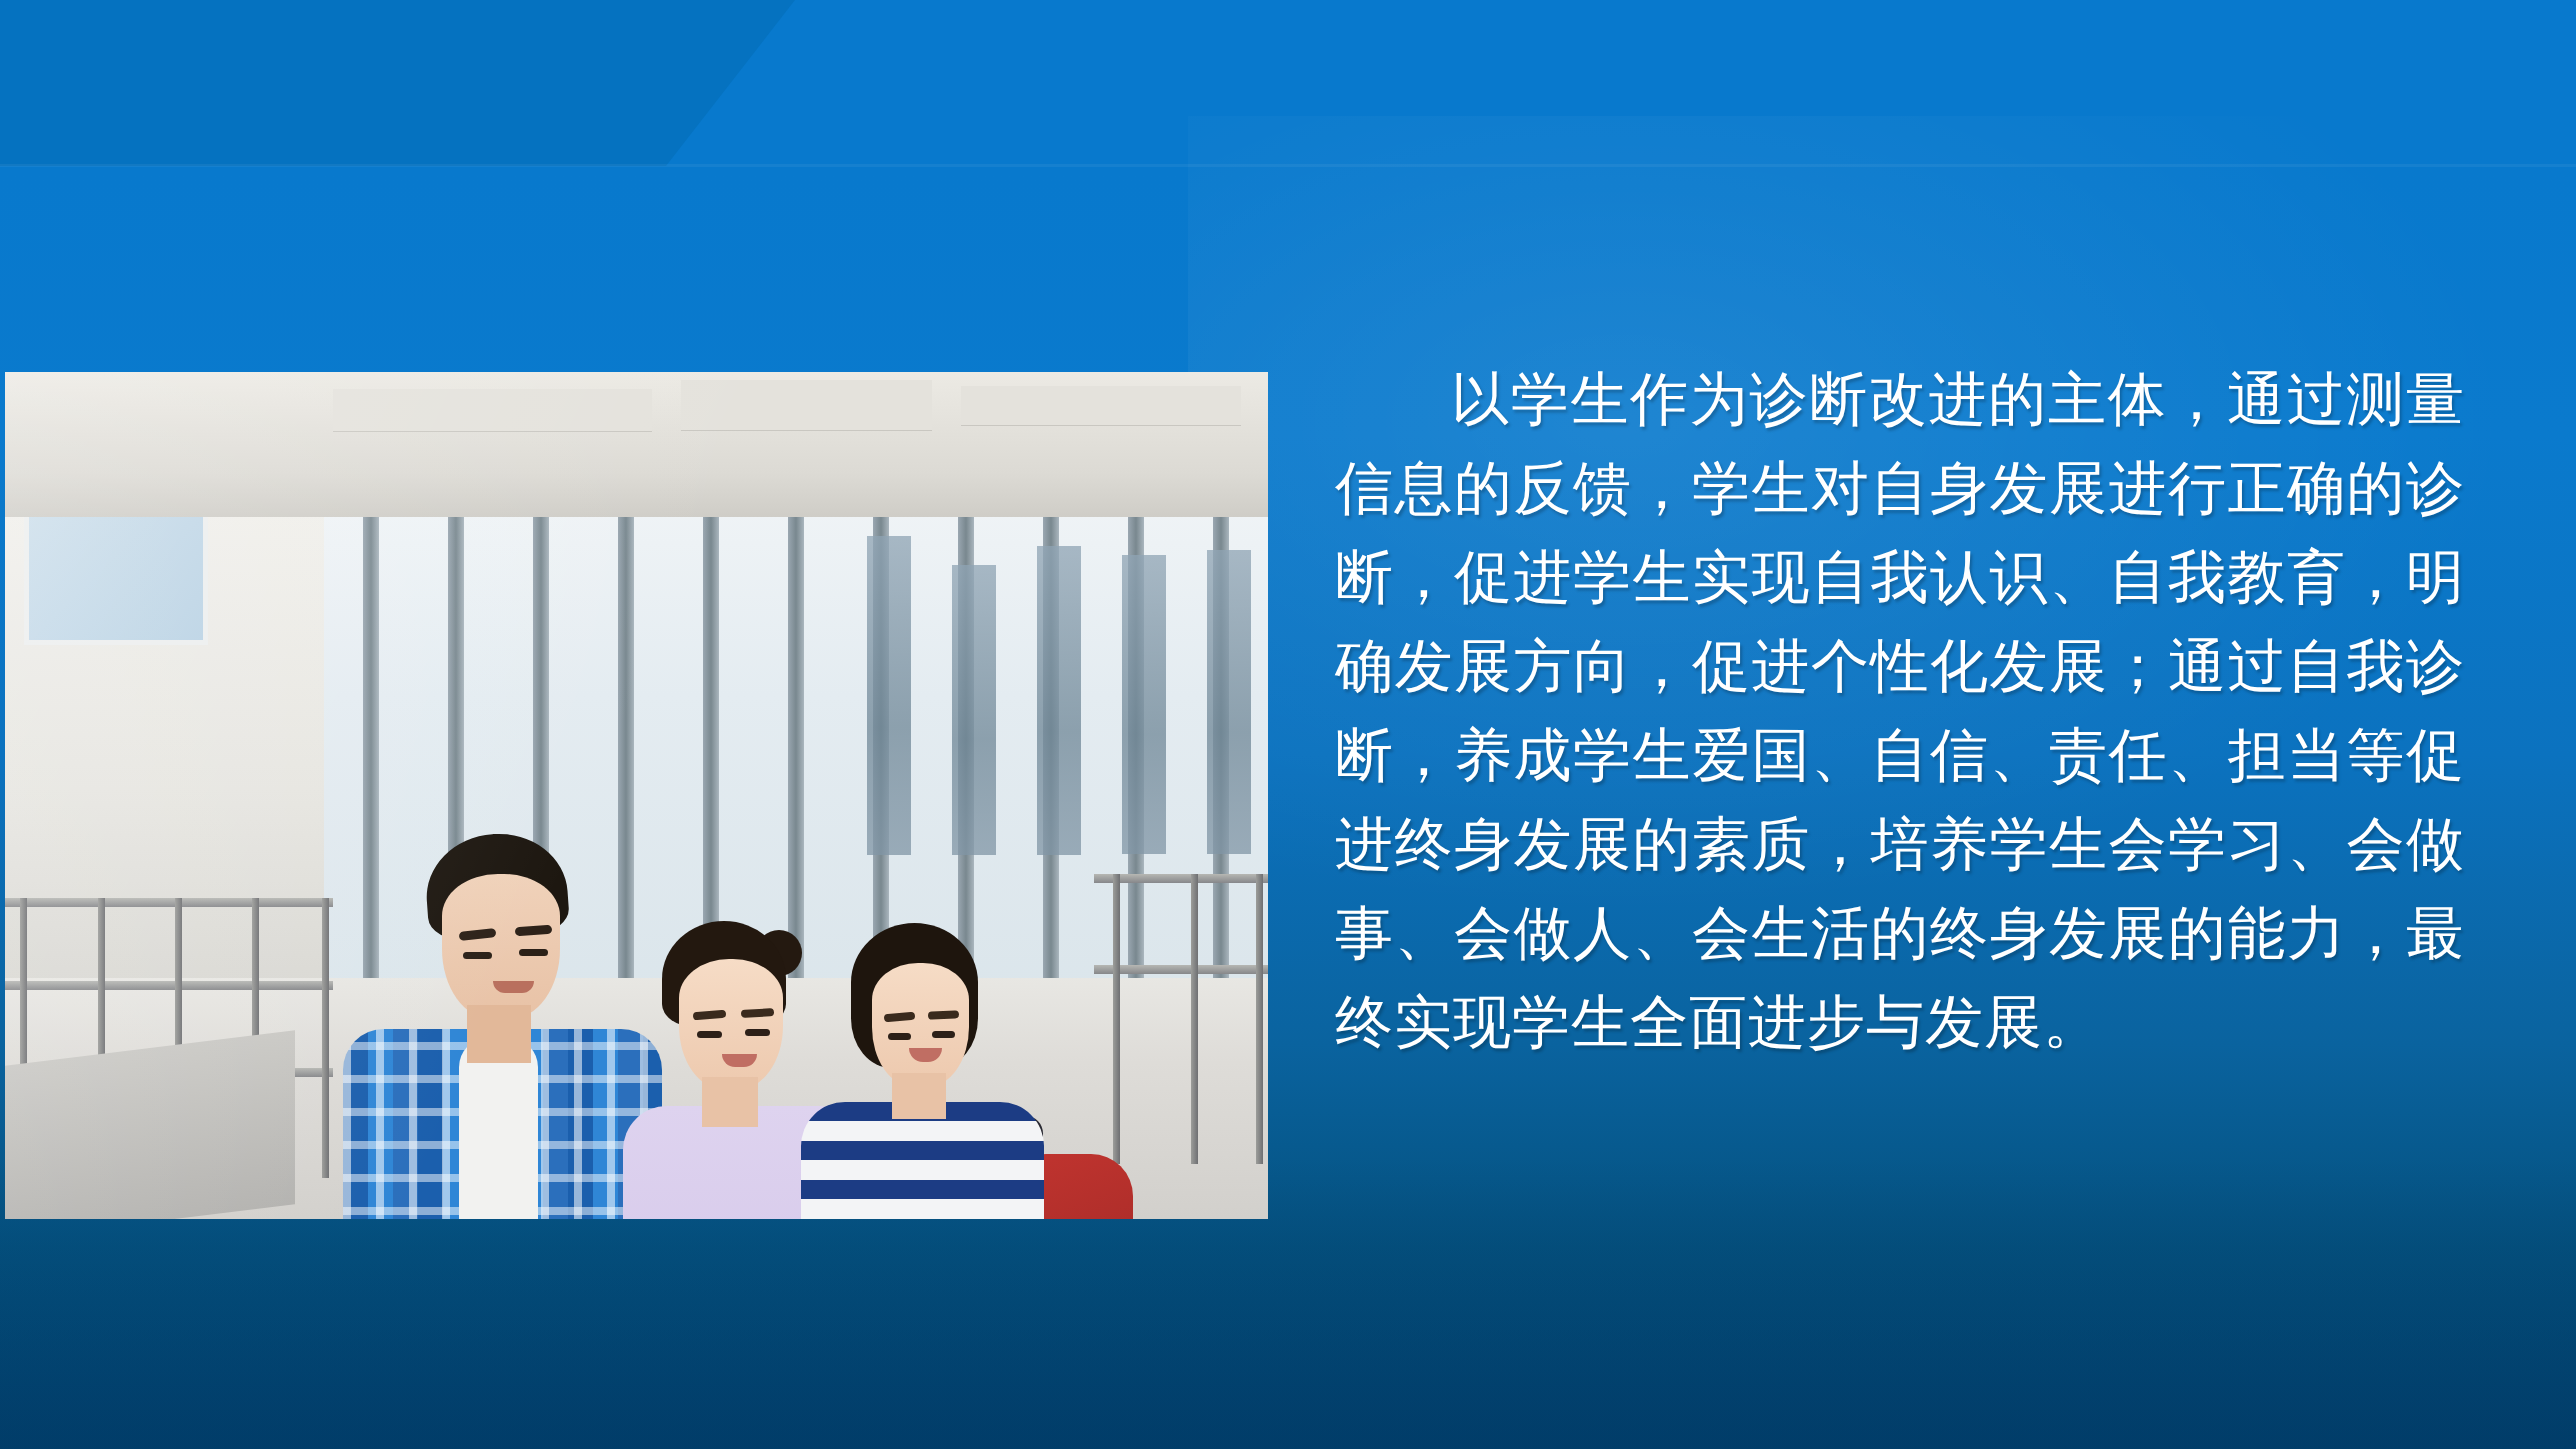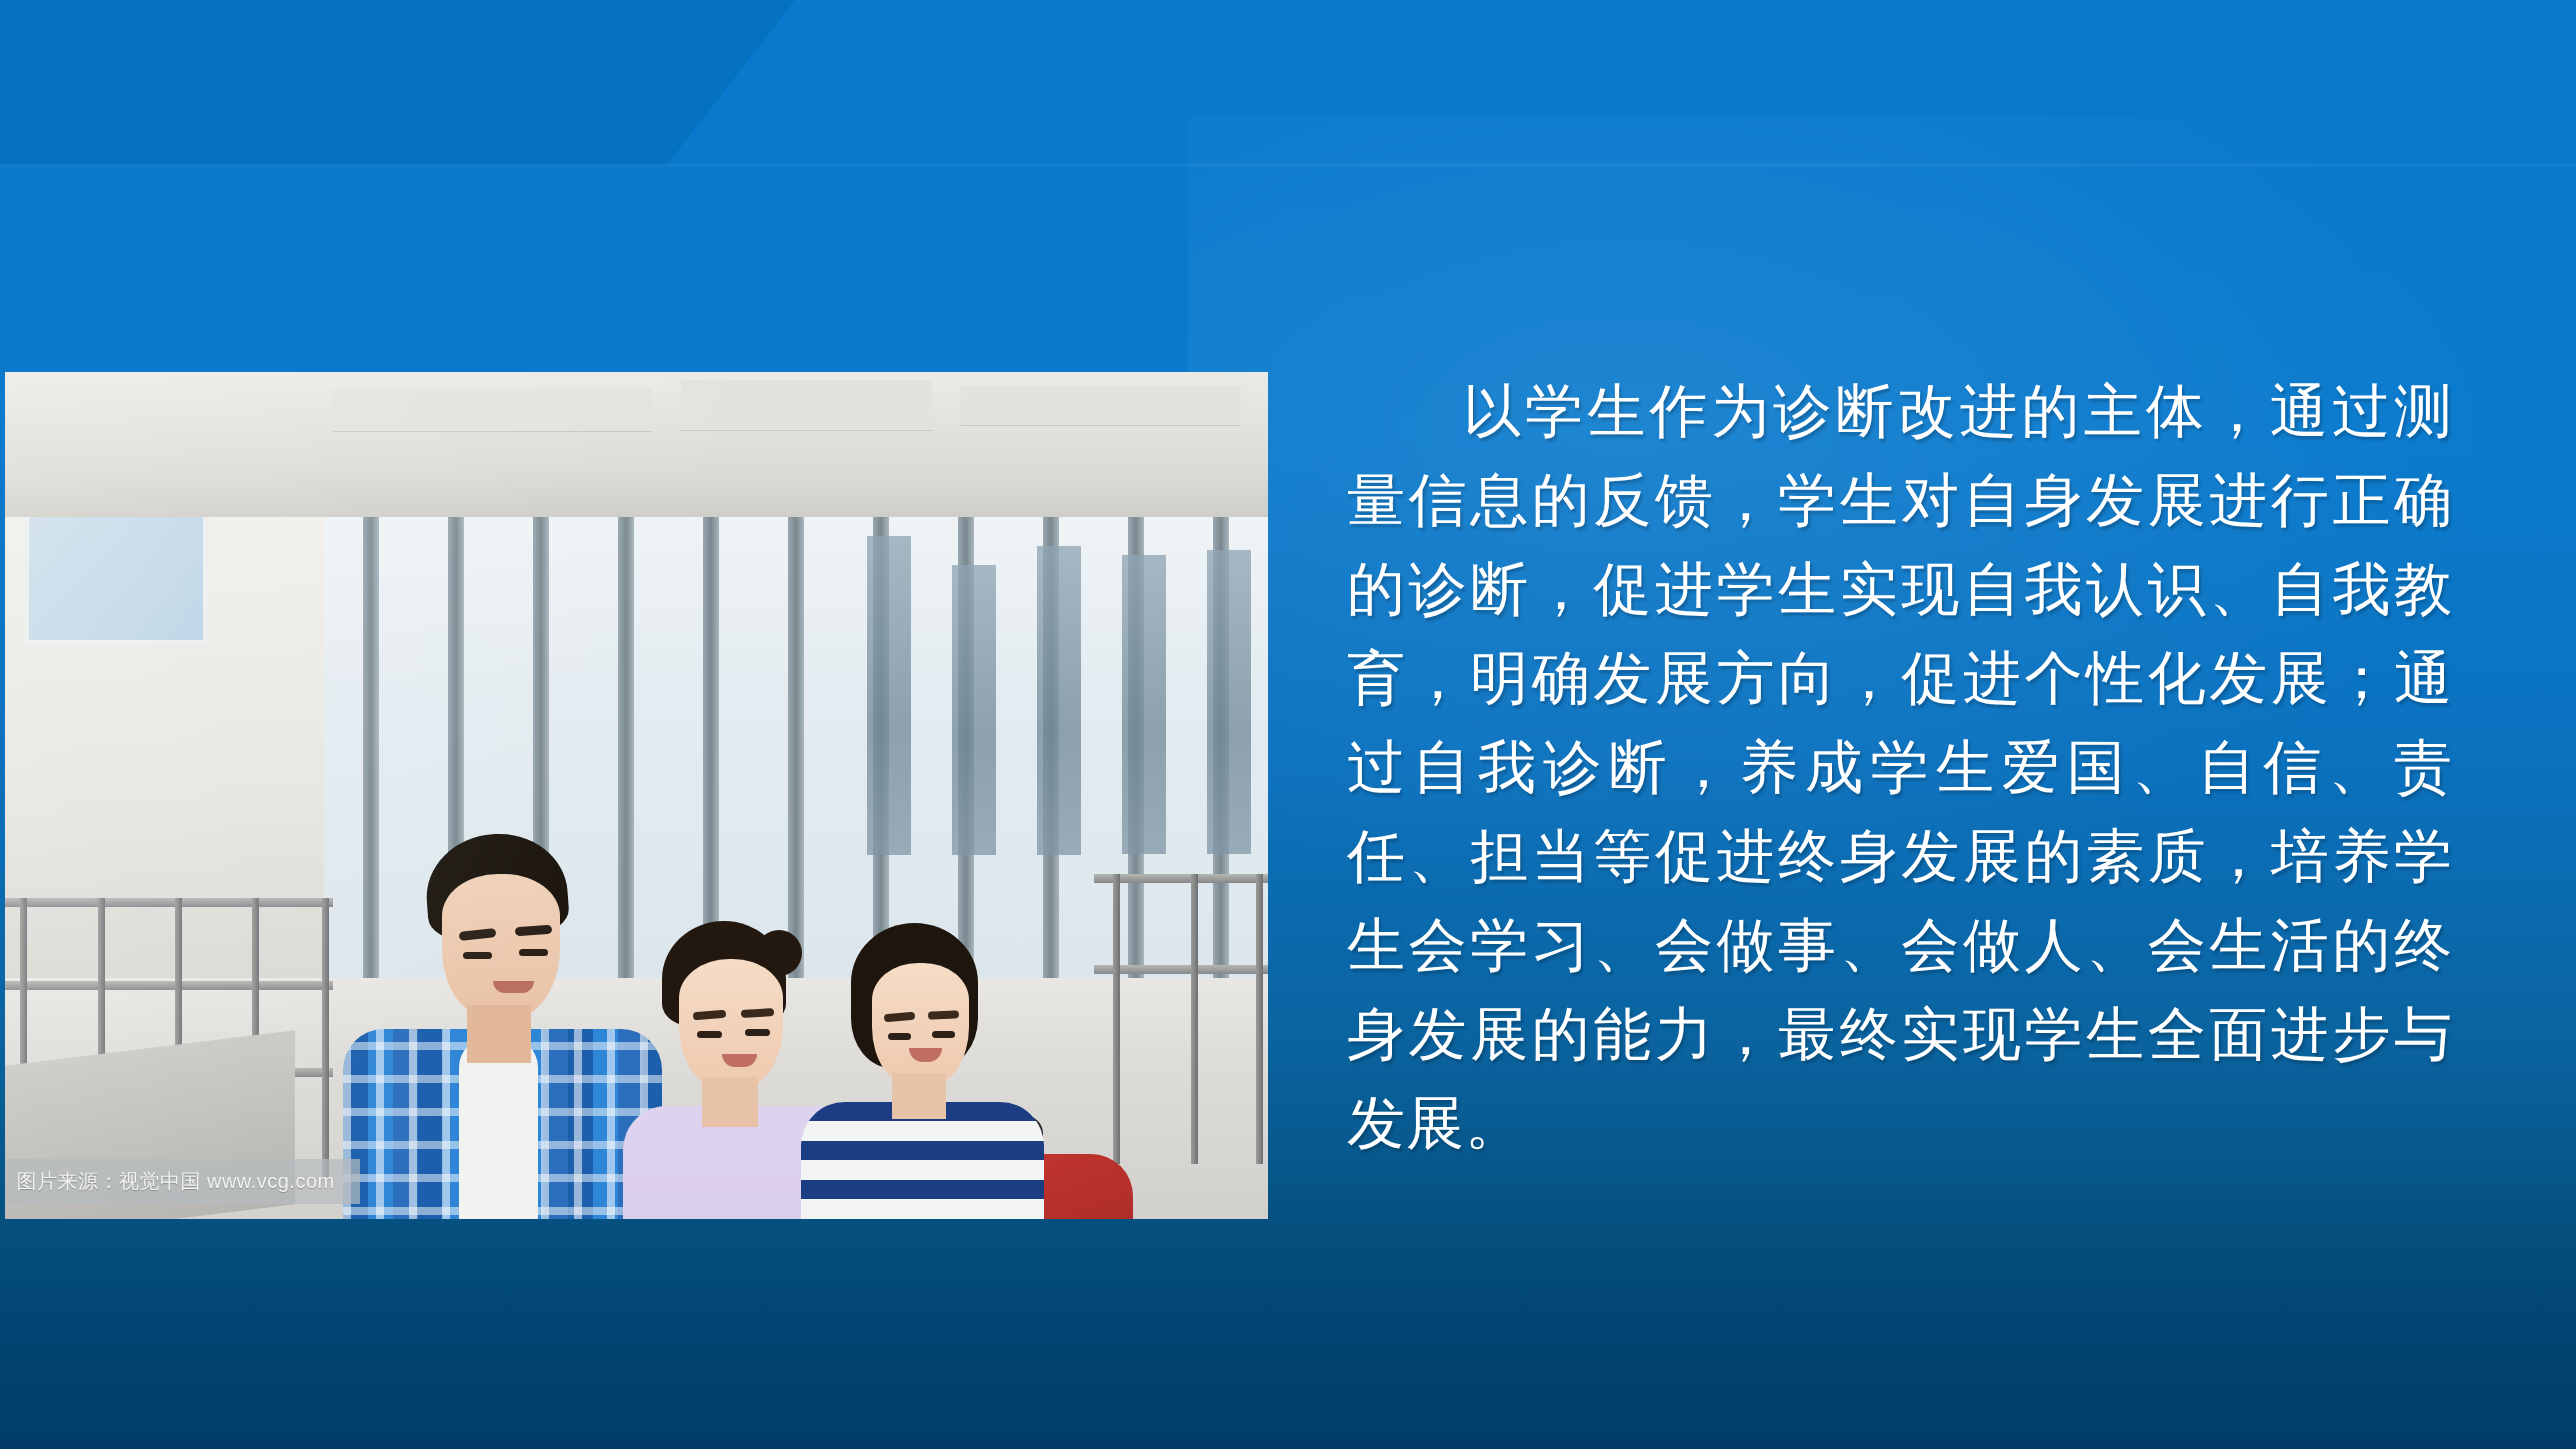--- a/index.html
+++ b/index.html
@@ -254,21 +254,21 @@
     width: 1130px;
     color: #ffffff;
     font-family: "Liberation Serif", "DejaVu Serif", serif;
     font-size: 58px;
     line-height: 89px;
     text-align: justify;
     text-justify: inter-character;
     letter-spacing: 1px;
     text-shadow: 1.9px 2.9px 2.9px rgba(0,0,0,0.22);
   }
-  .body-text p { margin: 12px; text-indent: 2em; }
+  .body-text p { margin: 0; text-indent: 2em; }
 </style>
 </head>
 <body>
 
 <div class="slide">
 
   <div class="deco-top-band"></div>
   <div class="deco-hairline"></div>
   <div class="deco-glow"></div>
   <div class="deco-bottom-shade"></div>
@@ -370,21 +370,20 @@
         <div class="r-eye" style="left:883px; top:661px;"></div>
         <div class="r-eye" style="left:927px; top:659px;"></div>
         <div class="r-mouth"></div>
         <div class="r-neck"></div>
 
       </div>
 
       <div class="photo-sheen"></div>
     </div>
 
-    <div class="watermark">图片来源：视觉中国 www.vcg.com</div>
   </div>
 
   <div class="body-text">
     <p>以学生作为诊断改进的主体，通过测量信息的反馈，学生对自身发展进行正确的诊断，促进学生实现自我认识、自我教育，明确发展方向，促进个性化发展；通过自我诊断，养成学生爱国、自信、责任、担当等促进终身发展的素质，培养学生会学习、会做事、会做人、会生活的终身发展的能力，最终实现学生全面进步与发展。</p>
   </div>
 
 </div>
 
 
 </body></html>

